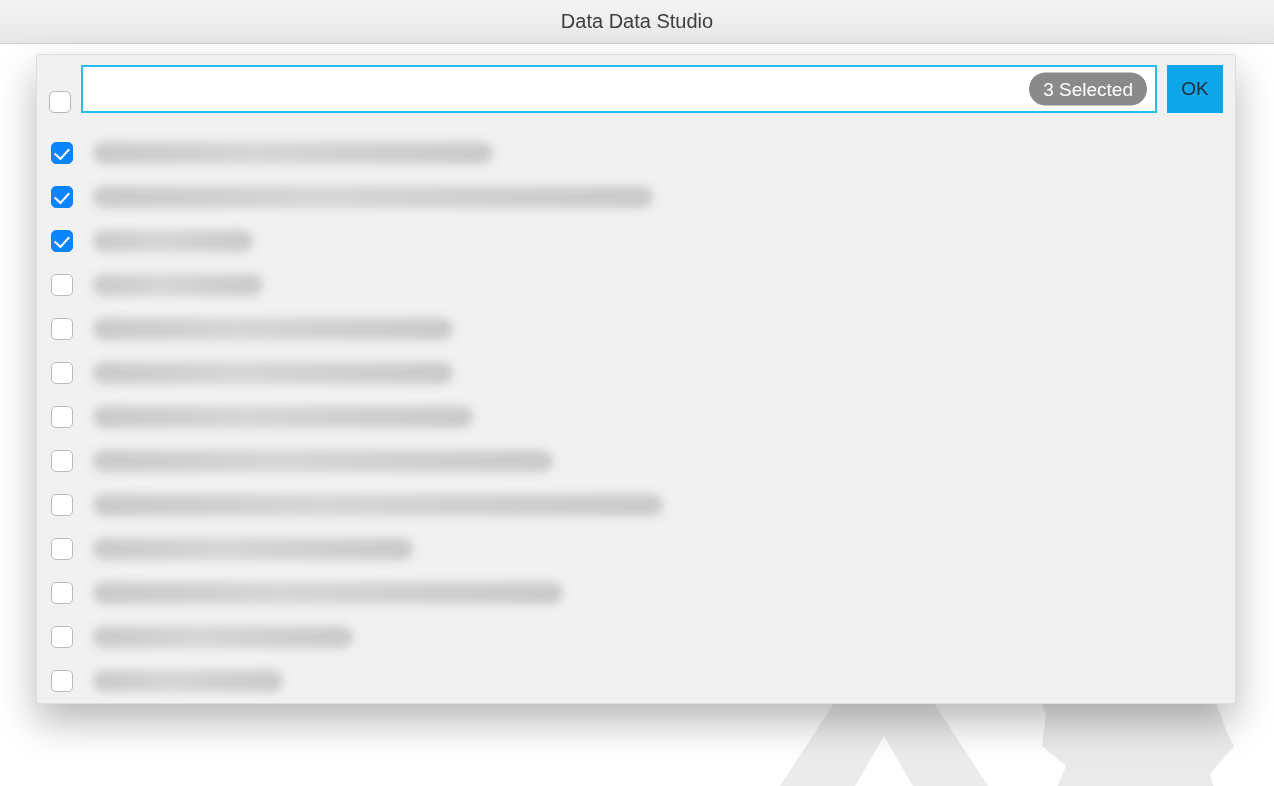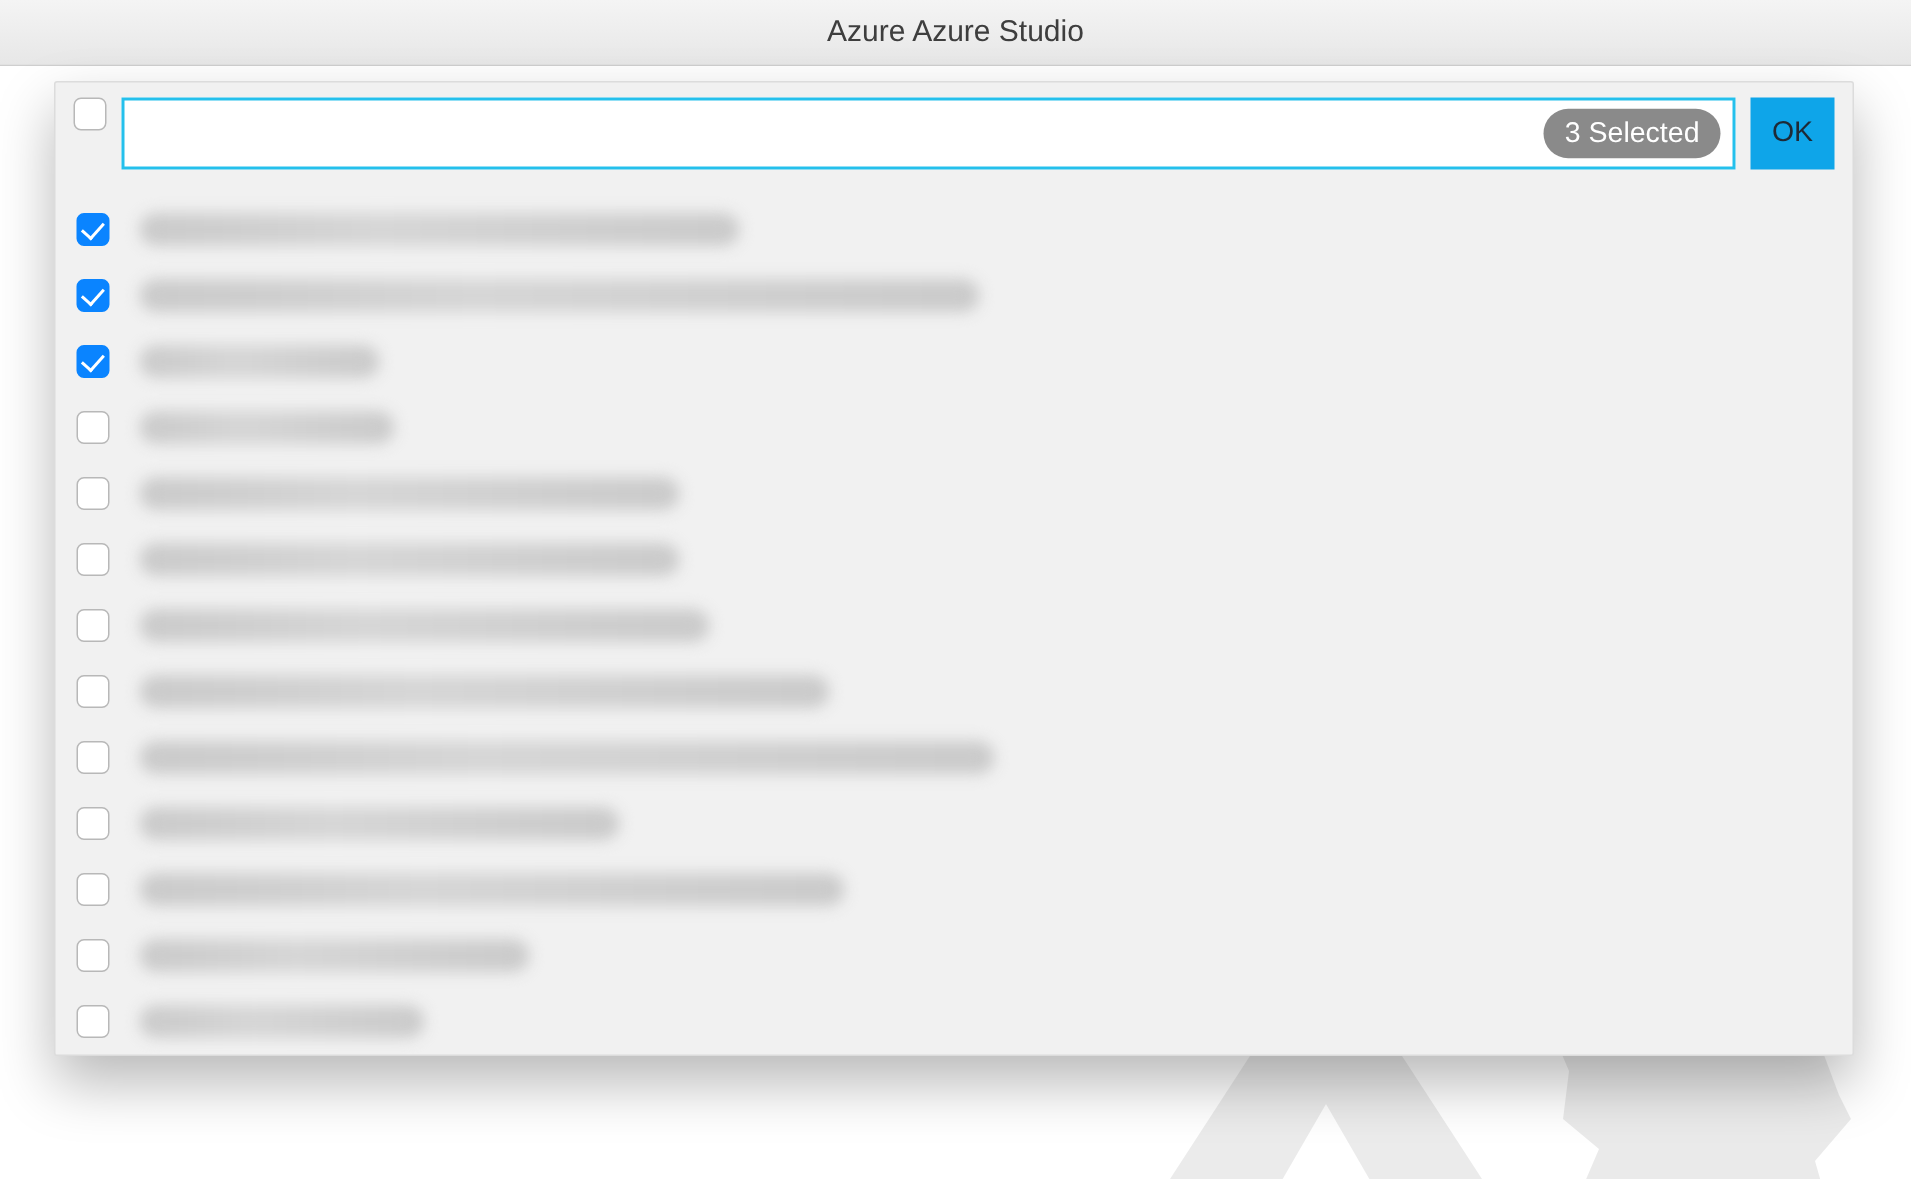--- a/index.html
+++ b/index.html
@@ -64,21 +64,21 @@
     background: #f1f1f1;
     border: 1px solid #dcdcdc;
     border-radius: 2px;
     box-shadow: 0 18px 38px rgba(0,0,0,0.28);
     z-index: 2;
     padding: 10px 12px 12px 12px;
   }
 
   .panel-header {
     display: flex;
-    align-items: flex-start;
+    align-items: flex-end;
     gap: 10px;
     height: 48px;
   }
 
   .checkbox {
     width: 22px;
     height: 22px;
     border: 1px solid #b8b8b8;
     border-radius: 5px;
     background: #ffffff;
@@ -160,21 +160,21 @@
     border-radius: 11px;
     background: linear-gradient(90deg, #c6c6c6 0%, #d3d3d3 40%, #c6c6c6 100%);
     filter: blur(5px);
     opacity: 0.9;
   }
 </style>
 </head>
 <body>
 
 <div class="titlebar">
-  <span>Azure Azure Studio</span>
+  <span>Data Data Studio</span>
 </div>
 
 <div class="bg-icons">
   <div class="bg-azure"></div>
   <div class="bg-gear"></div>
 </div>
 
 <div class="panel">
 
   <div class="panel-header">

